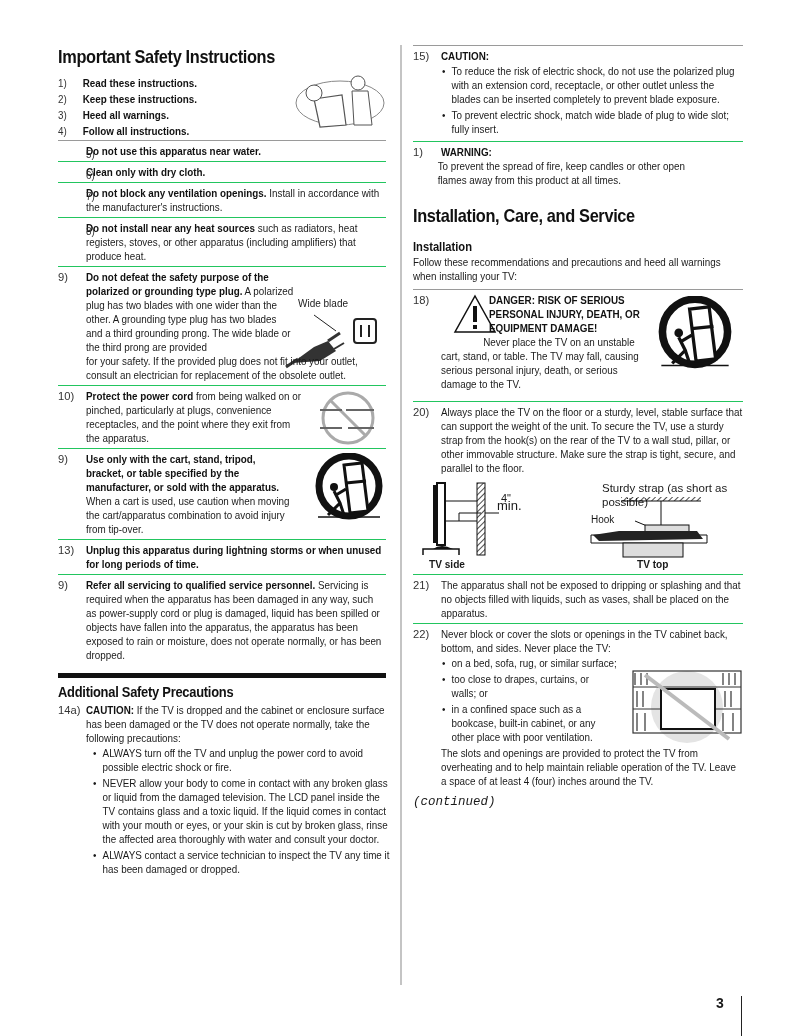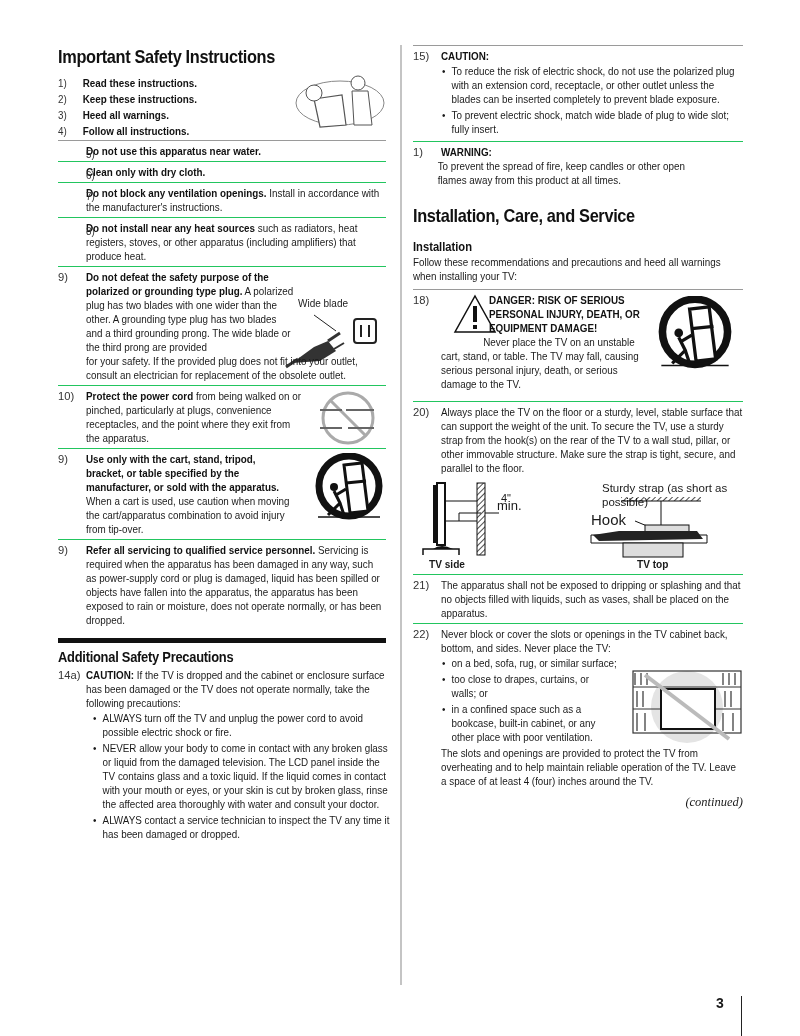--- a/index.html
+++ b/index.html
@@ -26,21 +26,21 @@
   .bullets li { position: relative; padding-left: 12px; margin-bottom: 2px; }
   .bullets li::before { content: "\2022"; position: absolute; left: 1px; top: 0; }
 
   .thickbar { height: 5px; background: #111; margin: 8px 0 4px 0; }
   .topline { border-top: 1px solid #9a9a9a; }
 
   .float-r { float: right; margin-left: 4px; }
 
   .pageno { position: absolute; left: 716px; top: 996px; font-weight: bold; font-size: 14px; }
   .pagebar { position: absolute; left: 741px; top: 996px; width: 1px; height: 40px; background: #222; }
-  .continued { text-align: right; font-family: Liberation Serif, serif; font-style: italic; font-size: 12.5px; margin-top: 4px; }
+  .continued { text-align: left; font-family: Liberation Mono, monospace; font-style: italic; font-size: 12.5px; margin-top: 4px; }
 
   svg { display: block; }
   .diag-label { font-size: 10px; }
 </style>
 </head>
 <body>
 
 <div class="divider"></div>
 
 <div class="col col-left">
@@ -128,20 +128,24 @@
       <line x1="32" y1="30" x2="52" y2="28" stroke="#111" stroke-width="3"></line>
       <circle cx="20" cy="34" r="4" fill="#111"></circle>
       <path d="M20 38 L26 50 L14 62 M26 50 L30 62 M22 42 L32 36" stroke="#111" stroke-width="3" fill="none"></path>
       <line x1="4" y1="64" x2="66" y2="64" stroke="#111" stroke-width="1.5"></line>
     </svg>
     <div class="cond" style="width:238px;">
       <b>Use only with the cart, stand, tripod, bracket, or table specified by the manufacturer, or sold with the apparatus.</b><span> When a cart is used, use caution when moving the cart/apparatus combination to avoid injury from tip-over.</span>
     </div>
   </div>
 
+  <div class="item">
+    <span class="num">13)</span>
+    <div class="cond"><b>Unplug this apparatus during lightning storms or when unused for long periods of time.</b></div>
+  </div>
 
   <div class="item nob">
     <span class="num">9)</span>
     <div class="cond"><b>Refer all servicing to qualified service personnel.</b><span> Servicing is required when the apparatus has been damaged in any way, such as power-supply cord or plug is damaged, liquid has been spilled or objects have fallen into the apparatus, the apparatus has been exposed to rain or moisture, does not operate normally, or has been dropped.</span></div>
   </div>
 
   <div class="thickbar"></div>
   <h2 class="sec">Additional Safety Precautions</h2>
 
   <div class="item nob" style="padding-top:2px;">
@@ -230,21 +234,21 @@
         <rect x="56" y="30" width="44" height="10" fill="#ddd" stroke="#111"></rect>
         <path d="M2 40 L118 40 L118 48 L2 48 Z" fill="#fff" stroke="#111"></path>
         <path d="M4 40 L30 36 L108 36 L114 44 L10 46 Z" fill="#222"></path>
         <rect x="34" y="48" width="60" height="14" fill="#ddd" stroke="#111"></rect>
         <defs>
           <pattern id="hatch2" width="4" height="4" patternUnits="userSpaceOnUse" patternTransform="rotate(45)">
             <line x1="0" y1="0" x2="0" y2="4" stroke="#111" stroke-width="1.5"></line>
           </pattern>
         </defs>
       </svg>
-      <div class="diag-label" style="position:absolute; left:178px; top:34px; font-size:15px;">Hook</div>
+      <div class="diag-label" style="position:absolute; left:178px; top:34px; font-size:10px;">Hook</div>
       <div style="position:absolute; left:224px; top:78px; font-weight:bold; font-size:11.5px; transform:scaleX(0.88); transform-origin:left;">TV top</div>
     </div>
   </div>
 
   <div class="item">
     <span class="num">21)</span>
     <div class="cond">The apparatus shall not be exposed to dripping or splashing and that no objects filled with liquids, such as vases, shall be placed on the apparatus.</div>
   </div>
 
   <div class="item nob">

